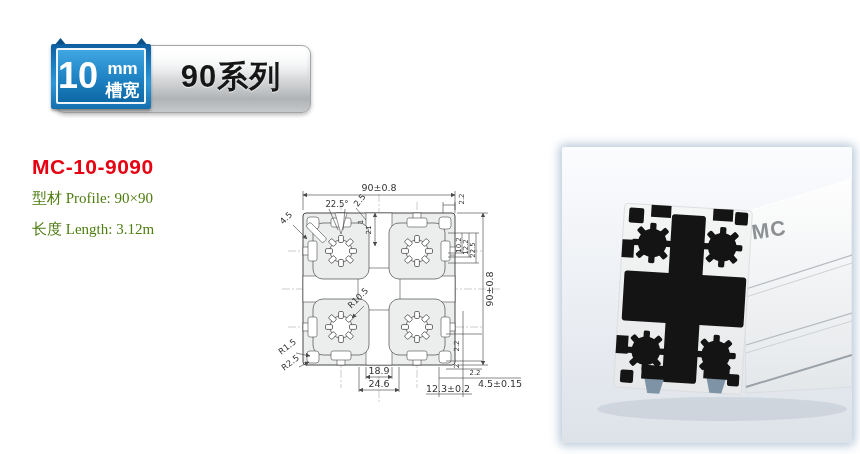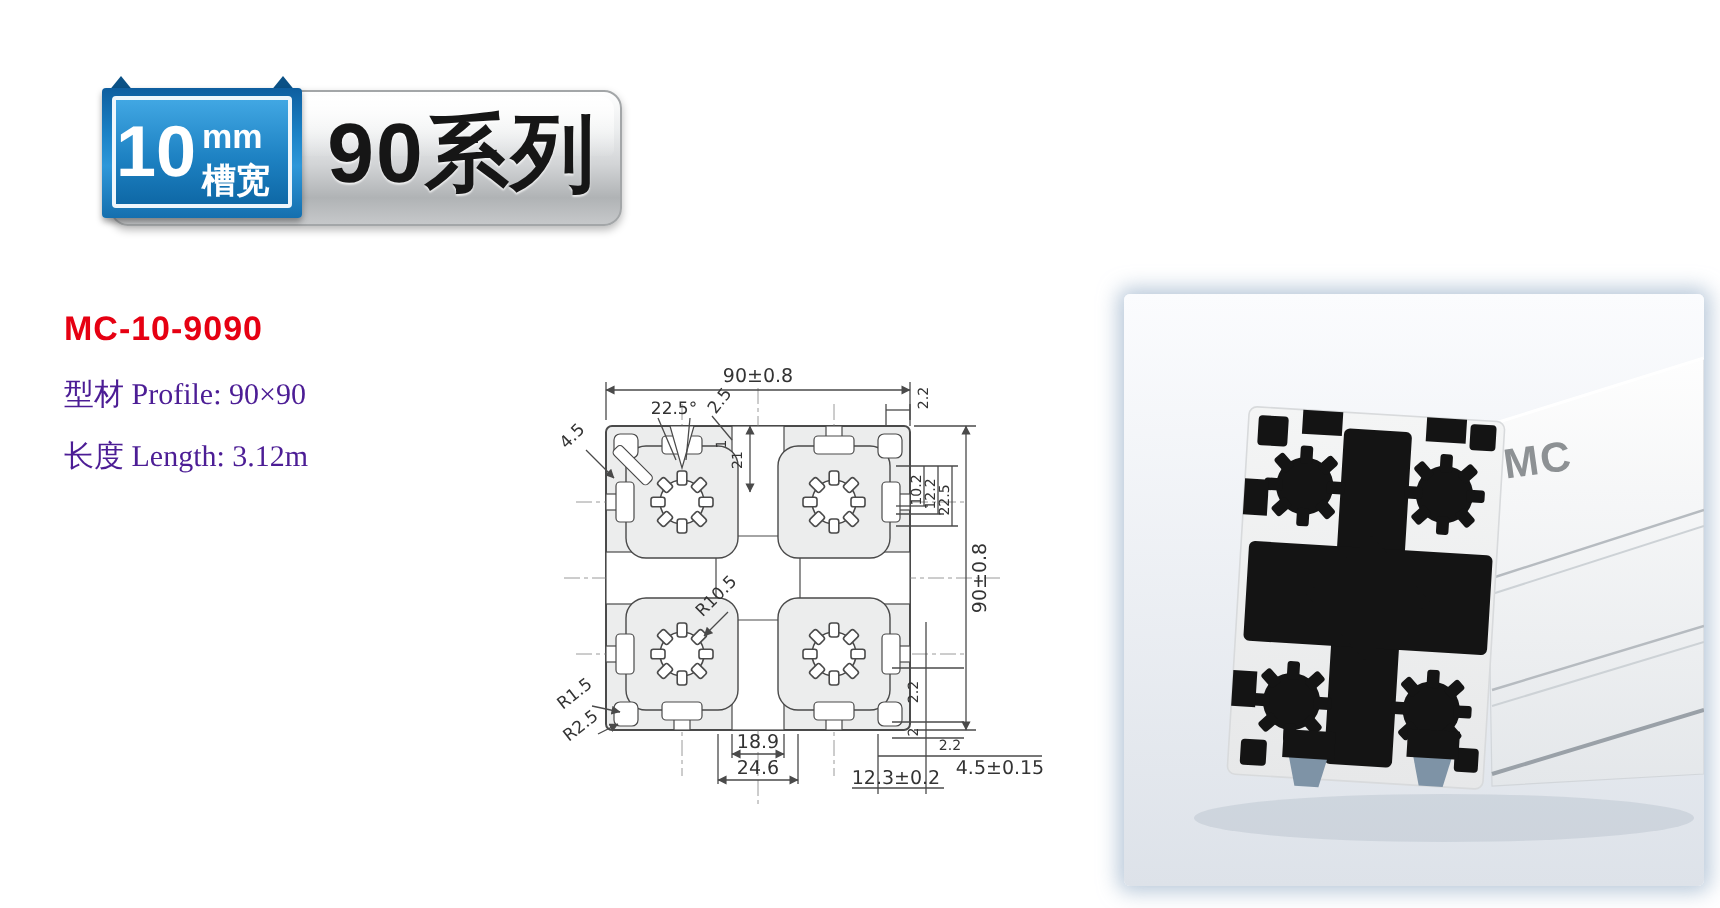--- a/index.html
+++ b/index.html
@@ -15,49 +15,49 @@
   }
   .badge-plate::before{
     content:""; position:absolute; left:3px; right:3px; top:2px; height:30px;
     border-radius:7px 7px 3px 3px;
     background:linear-gradient(180deg,rgba(255,255,255,.95),rgba(255,255,255,.05));
     pointer-events:none;
   }
   .series-label{
     position:absolute; left:102px; right:6px; top:0; bottom:4px;
     display:flex; align-items:center; justify-content:center;
-    font-size:42px; font-weight:800; color:#161616; letter-spacing:1px;
+    font-size:31px; font-weight:800; color:#161616; letter-spacing:1px;
     text-shadow:0 1px 1px rgba(255,255,255,.75);
   }
   .ribbon{ position:absolute; left:-5px; top:-8px; width:100px; height:71px; }
   .fold{ position:absolute; top:0; width:13px; height:8px; background:#0b5186;
          clip-path:polygon(50% 0,0 100%,100% 100%); }
   .fold.l{ left:3px; } .fold.r{ right:3px; }
   .rb-body{
     position:absolute; left:0; right:0; top:6px; bottom:0;
     background:linear-gradient(180deg,#0e5e9f,#1b82c6 35%,#2e97d9 60%,#156fae 100%);
-    border-radius:2px; box-shadow:0 2px 3px rgba(0,0,0,.35);
+    border-radius:2px; box-shadow:0 2px 3px rgba(0,0,0,.35);text-align:center;
   }
   .rb-inner{
     position:absolute; left:5px; right:5px; top:4px; bottom:5px;
     border:2px solid #eef6fc; border-radius:2px;
     background:linear-gradient(180deg,#41a7e3,#1e82c3 55%,#0e68a6);
     display:flex; align-items:center; justify-content:center;
   }
   .t10{ font-size:36px; font-weight:700; color:#fff; line-height:1; }
   .tunit{ font-size:17px; font-weight:700; color:#fff; margin-top:9px; margin-left:3px; }
 
   
   .model-title{
     position:absolute; left:32px; top:155px;
-    font-size:17px; font-weight:800; color:#e60012; letter-spacing:.5px;
+    font-size:21px; font-weight:800; color:#e60012; letter-spacing:.5px;
   }
   .specs{ position:absolute; left:32px; top:188px; width:250px;
           font-family:"Liberation Serif","DejaVu Serif",serif;
-          font-size:15px; color:#4c1d95; }
+          font-size:15px; color:#4d7c0f; }
   .spec-p{ margin-bottom:10px; }
   .spec-line{ line-height:21px; white-space:pre-wrap; }
 
   
   .drawing{ position:absolute; left:276px; top:166px; width:290px; height:288px; }
   .cl{ stroke:#9a9a9a; stroke-width:.5; stroke-dasharray:8 2 2 2; }
   .dl{ stroke:#4a4a4a; stroke-width:.65; fill:none; }
   .ol{ stroke:#4a4a4a; fill:#eceded; }
   .cav{ fill:#ffffff; stroke:#4a4a4a; stroke-width:.6; }
   .qd{ fill:#eceded; stroke:#4a4a4a; stroke-width:.7; }

